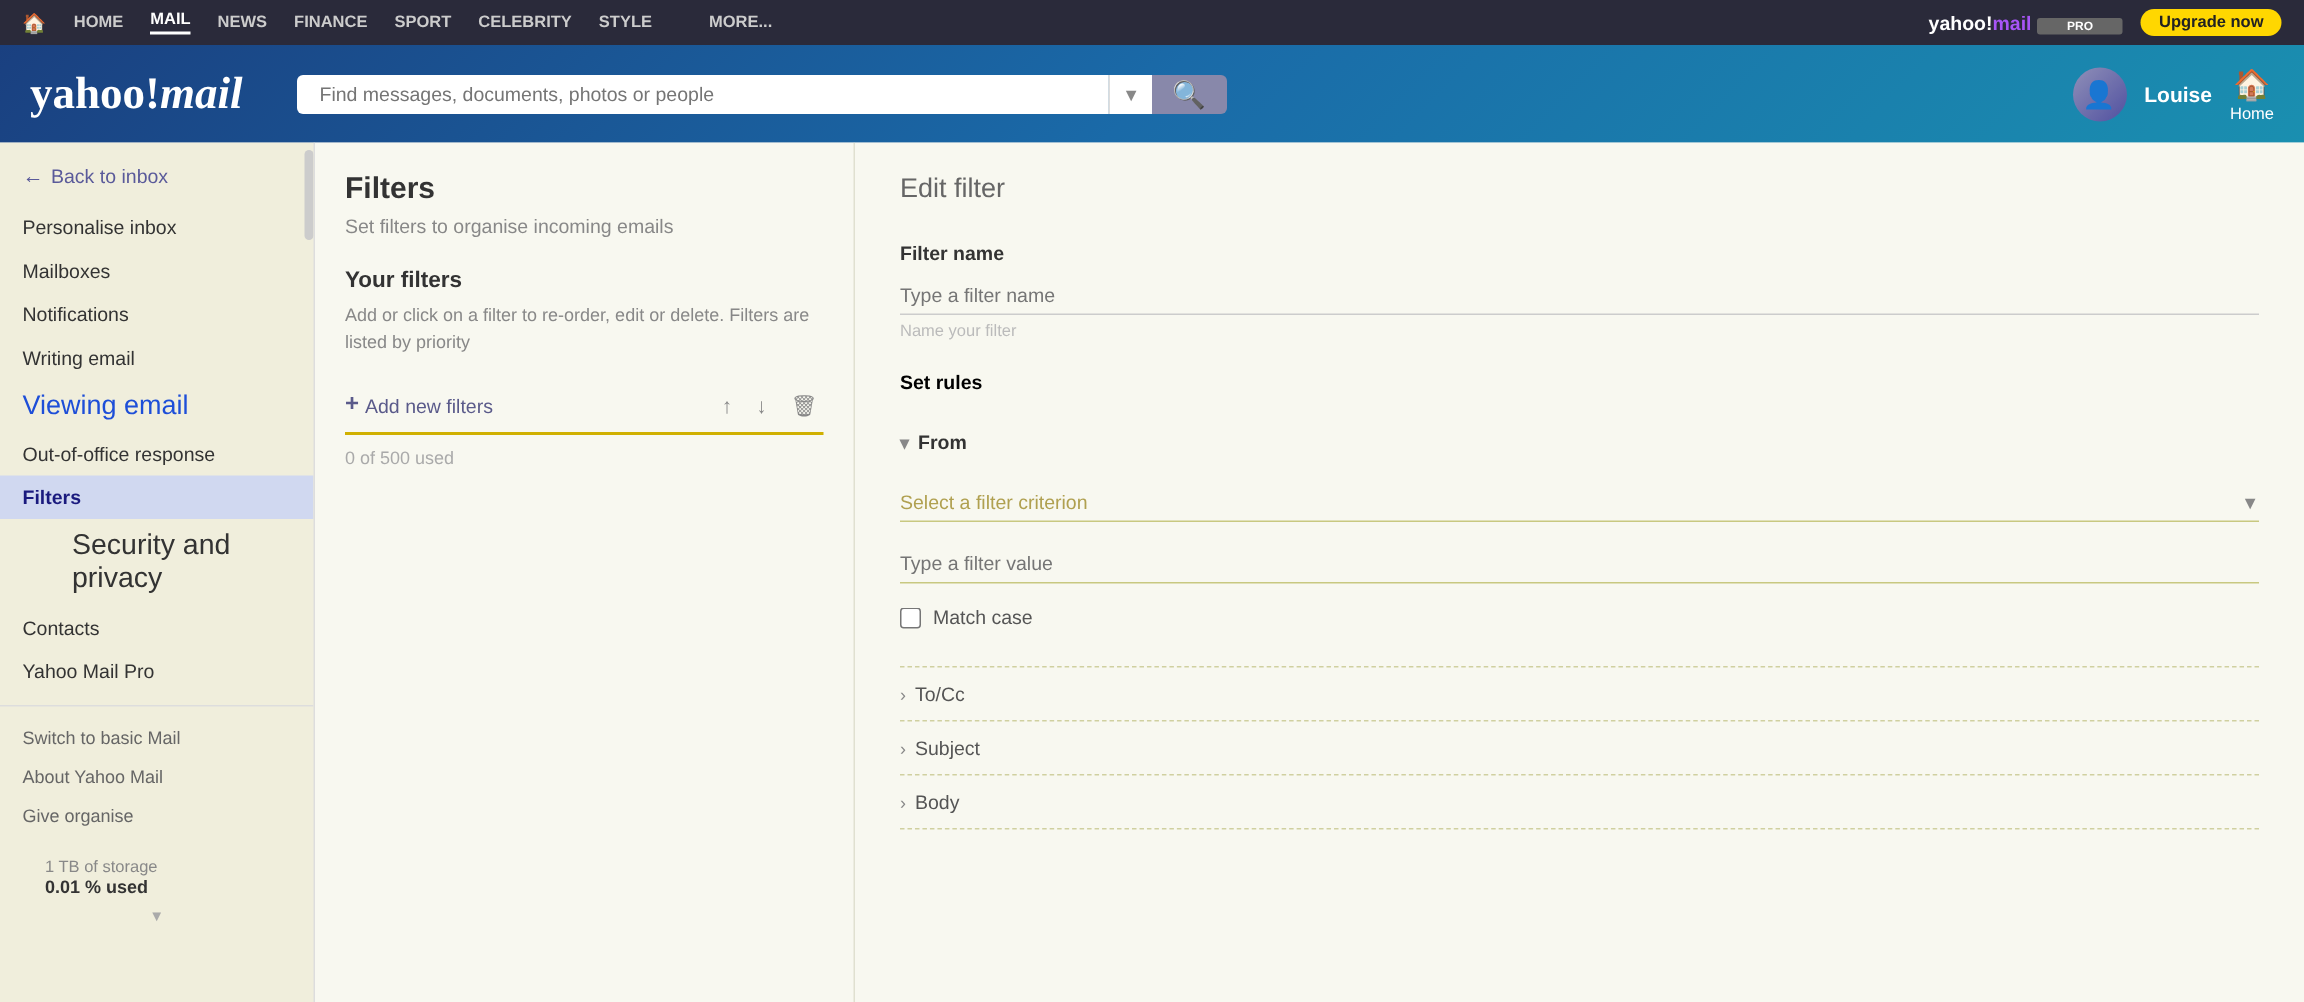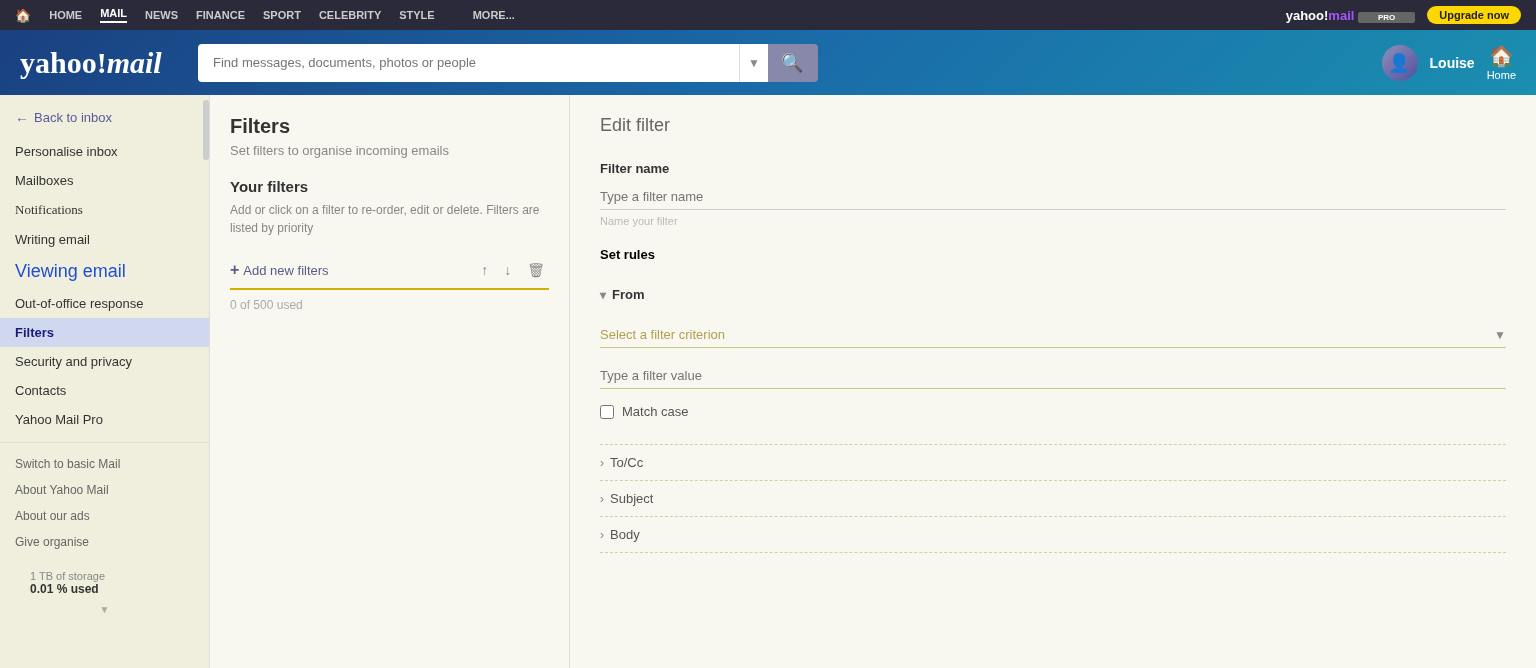--- a/index.html
+++ b/index.html
@@ -28,21 +28,21 @@
   <div style="margin-left:auto; display:flex; align-items:center; gap:12px;">
     <span style="color:#fff; font-size:13px; font-weight:bold;">yahoo!<span style="color:#a855f7;">mail</span> <span style="background:#666; color:#fff; font-size:8px; padding:1px 20px; border-radius:2px;">PRO</span></span>
     <button style="background:#ffd700; color:#222; border:none; border-radius:12px; padding:3px 12px; font-size:11px; font-weight:bold; cursor:pointer;">Upgrade now</button>
   </div>
 </nav>
 
 <header style="background:linear-gradient(135deg,#1a4080 0%,#1a6aa8 50%,#1a8fb0 100%); height:65px; display:flex; align-items:center; padding:0 20px; gap:18px;">
   <div style="min-width:160px; font-size:30px; font-weight:bold; color:#fff; font-family:Georgia,serif;">
     yahoo!<span style="font-style:italic; color:#fff;">mail</span>
   </div>
-  <div style="display:flex; height:38px; flex:1; max-width:620px; border-radius:4px; overflow:hidden;">
+  <div style="display:flex; height:26px; flex:1; max-width:620px; border-radius:4px; overflow:hidden;">
     <input type="text" style="flex: 1 1 0%; border: none; padding: 0px 15px; font-size: 13px; color: rgb(85, 85, 85); outline: none; background: rgb(255, 255, 255);" placeholder="Find messages, documents, photos or people">
     <button style="background:#fff; border:none; border-left:1px solid #ddd; padding:0 8px; cursor:pointer; color:#888; font-size:12px;">▼</button>
     <button style="background:#8888aa; border:none; width:50px; cursor:pointer; display:flex; align-items:center; justify-content:center; color:#fff; font-size:18px;">🔍</button>
   </div>
   <div style="margin-left:auto; display:flex; align-items:center; gap:12px;">
     <div style="width:36px; height:36px; border-radius:50%; background:linear-gradient(135deg,#9090b8,#5050a0); display:flex; align-items:center; justify-content:center; color:#fff; font-size:18px; cursor:pointer;">👤</div>
     <span style="color:#fff; font-size:14px; font-weight:bold; cursor:pointer;">Louise</span>
     <div style="display:flex; flex-direction:column; align-items:center; color:#fff; font-size:11px; gap:1px; cursor:pointer;">
       <span style="font-size:20px;">🏠</span>
       <span>Home</span>
@@ -57,36 +57,35 @@
       <div style="width:6px; height:60px; background:#ccc; border-radius:3px; margin-top:5px;"></div>
     </div>
     <a style="display:flex; align-items:center; gap:5px; padding:6px 15px 12px; color:#5a5a9a; font-size:13px; cursor:pointer; text-decoration:none;">
       <span style="font-size:14px;">←</span>
       <span>Back to inbox</span>
     </a>
 
     <ul style="list-style:none; padding:0;">
       <li style="padding:7px 15px; cursor:pointer; color:#333; font-size:13px;">Personalise inbox</li>
       <li style="padding:7px 15px; cursor:pointer; color:#333; font-size:13px;">Mailboxes</li>
-      <li style="padding:7px 15px; cursor:pointer; color:#333; font-size:13px;font-family:Liberation Serif, serif;">Notifications</li>
+      <li style="padding:7px 15px; cursor:pointer; color:#333; font-size:13px;">Notifications</li>
       <li style="padding:7px 15px; cursor:pointer; color:#333; font-size:13px;">Writing email</li>
       <li style="padding:7px 15px; cursor:pointer; color:#1d4ed8; font-size:18px;">Viewing email</li>
       <li style="padding:7px 15px; cursor:pointer; color:#333; font-size:13px;">Out-of-office response</li>
       <li style="padding:7px 15px; cursor:pointer; color:#1a1a7e; font-size:13px; font-weight:bold; background:#d0d8f0;">Filters</li>
-      <li style="padding:7px 15px; cursor:pointer; color:#333; font-size:13px;">Security and privacy</li>
+      <li style="padding:7px 28px; cursor:pointer; color:#333; font-size:19px;margin-left:20px;">Security and privacy</li>
       <li style="padding:7px 15px; cursor:pointer; color:#333; font-size:13px;">Contacts</li>
       <li style="padding:7px 15px; cursor:pointer; color:#333; font-size:13px;">Yahoo Mail Pro</li>
     </ul>
 
     <hr style="border:none; border-top:1px solid #ddd; margin:8px 0;">
 
     <ul style="list-style:none; padding:0;">
       <li style="padding:6px 15px; cursor:pointer; color:#666; font-size:12px;">Switch to basic Mail</li>
       <li style="padding:6px 15px; cursor:pointer; color:#666; font-size:12px;">About Yahoo Mail</li>
-      <li style="padding:6px 15px; cursor:pointer; color:#666; font-size:12px;">About our ads</li>
       <li style="padding:6px 15px; cursor:pointer; color:#666; font-size:12px;">Give organise</li>
     </ul>
 
     <div style="padding:15px 30px 8px;">
       <div style="color:#888; font-size:11px;">1 TB of storage</div>
       <div style="font-weight:bold; color:#333; font-size:12px;">0.01 % used</div>
     </div>
 
     <div style="text-align:center; color:#aaa; font-size:10px; padding-bottom:5px;">▼</div>
   </aside>

